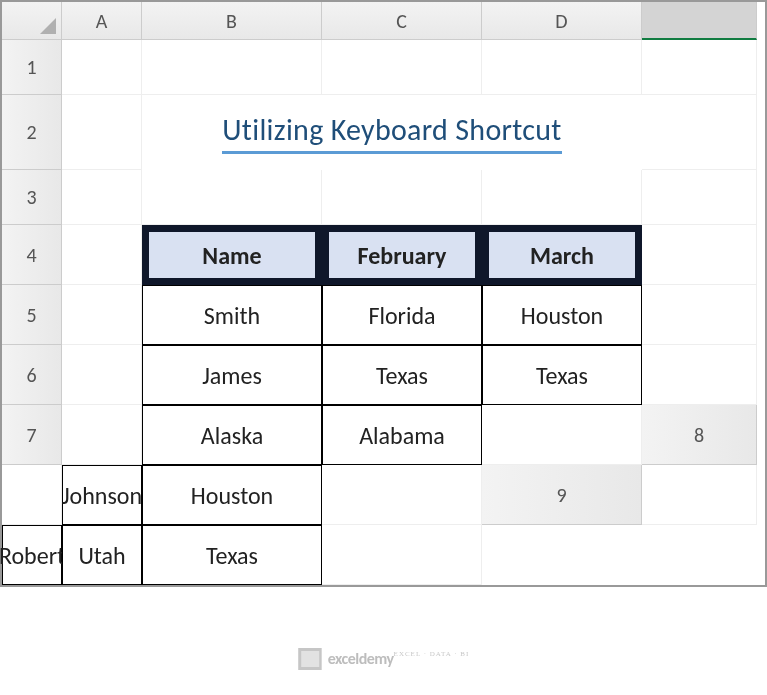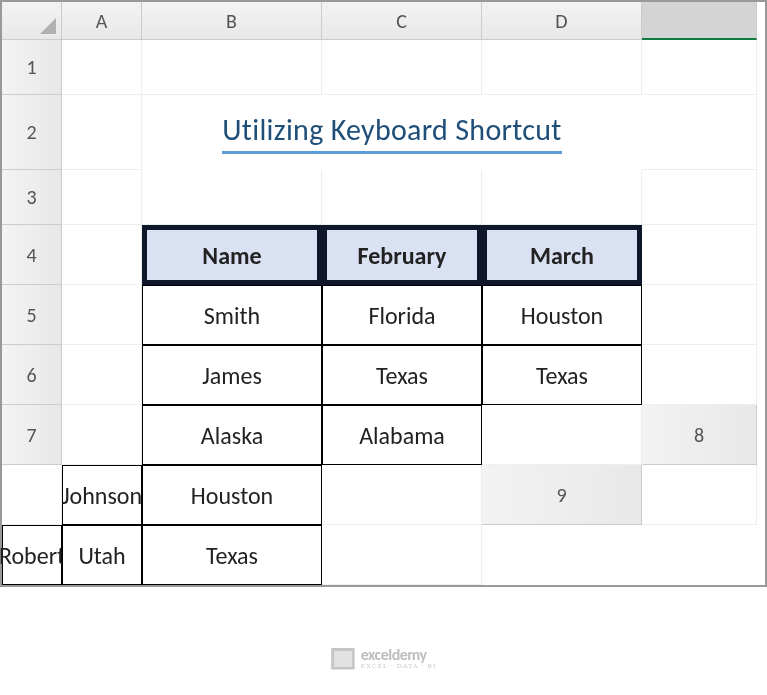--- a/index.html
+++ b/index.html
@@ -89,21 +89,21 @@
       align-items: center;
       justify-content: center;
       font-size: 24px;
       color: #222;
       border: 1px solid #000;
       background: #fff;
     }
     .table-header {
       font-weight: bold;
       background: #d9e1f2;
-      border: 5px solid #0f172a;
+      border: 7px solid #0f172a;
       display: flex;
       align-items: center;
       justify-content: center;
       font-size: 24px;
       color: #222;
     }
     .watermark {
       position: absolute;
       bottom: 25px;
       left: 50%;
@@ -124,21 +124,21 @@
       content: '';
       position: absolute;
       left: 3px;
       top: 3px;
       width: 18px;
       height: 16px;
       background: #ccc;
     }
     .wm-text {
       display: flex;
-      flex-direction: column;
+      flex-direction: row;
       line-height: 1;
     }
     .wm-main {
       font-size: 16px;
       font-weight: bold;
       color: #888;
       letter-spacing: -0.5px;
     }
     .wm-sub {
       font-size: 7px;

